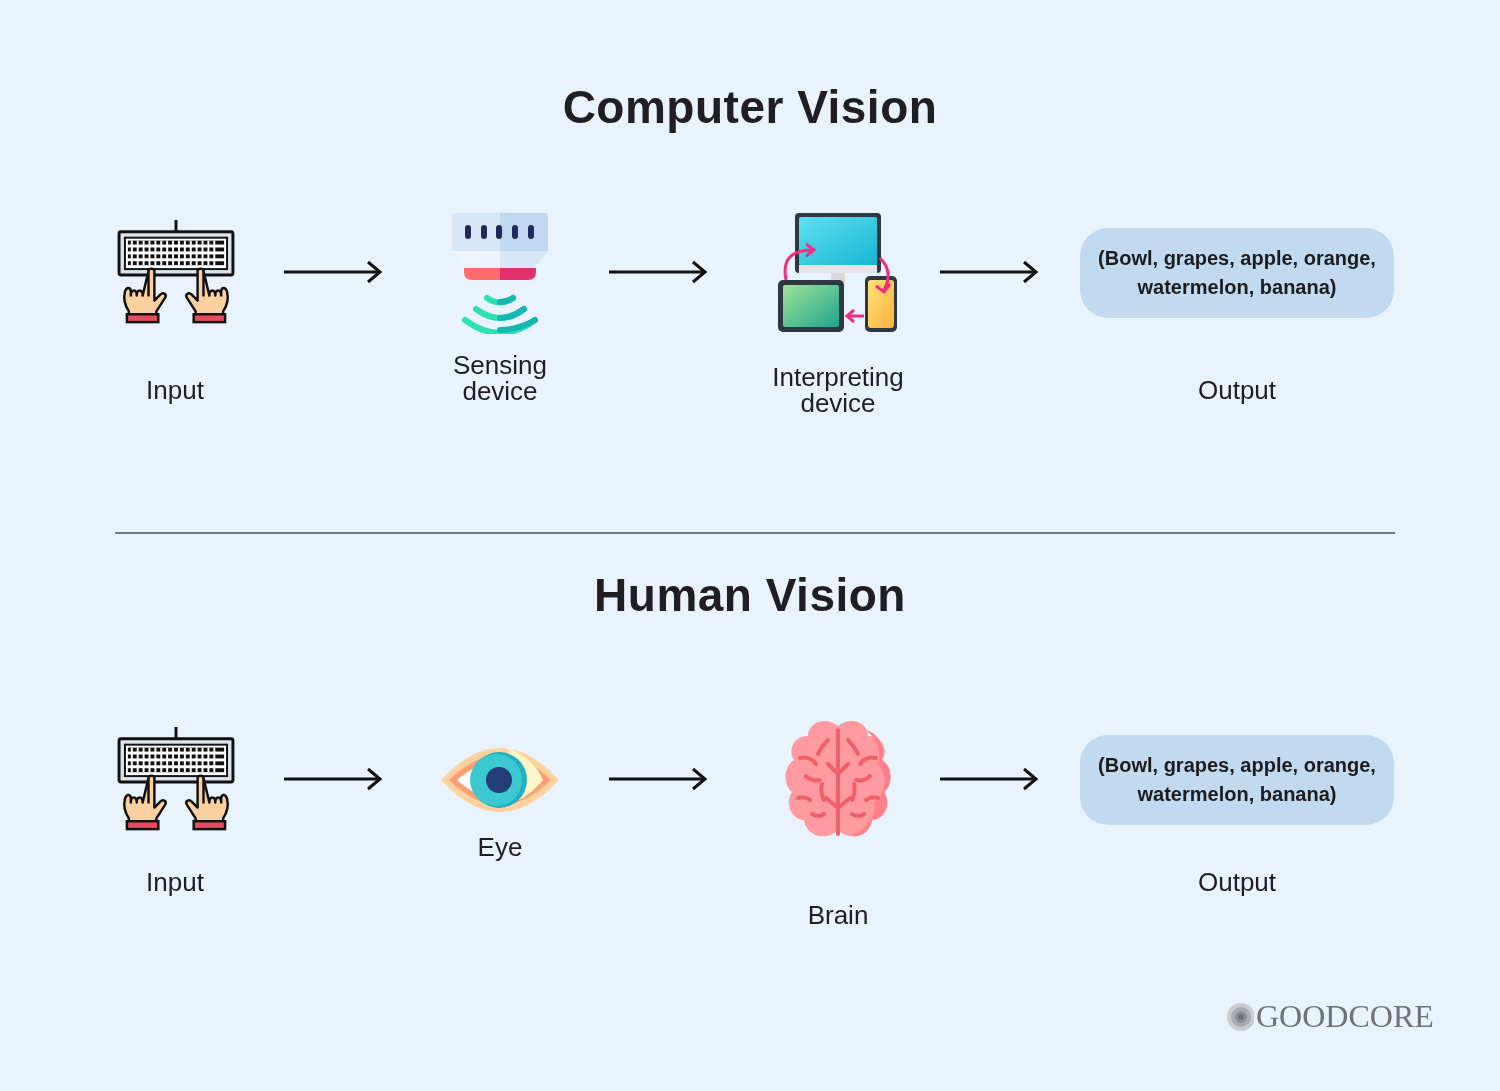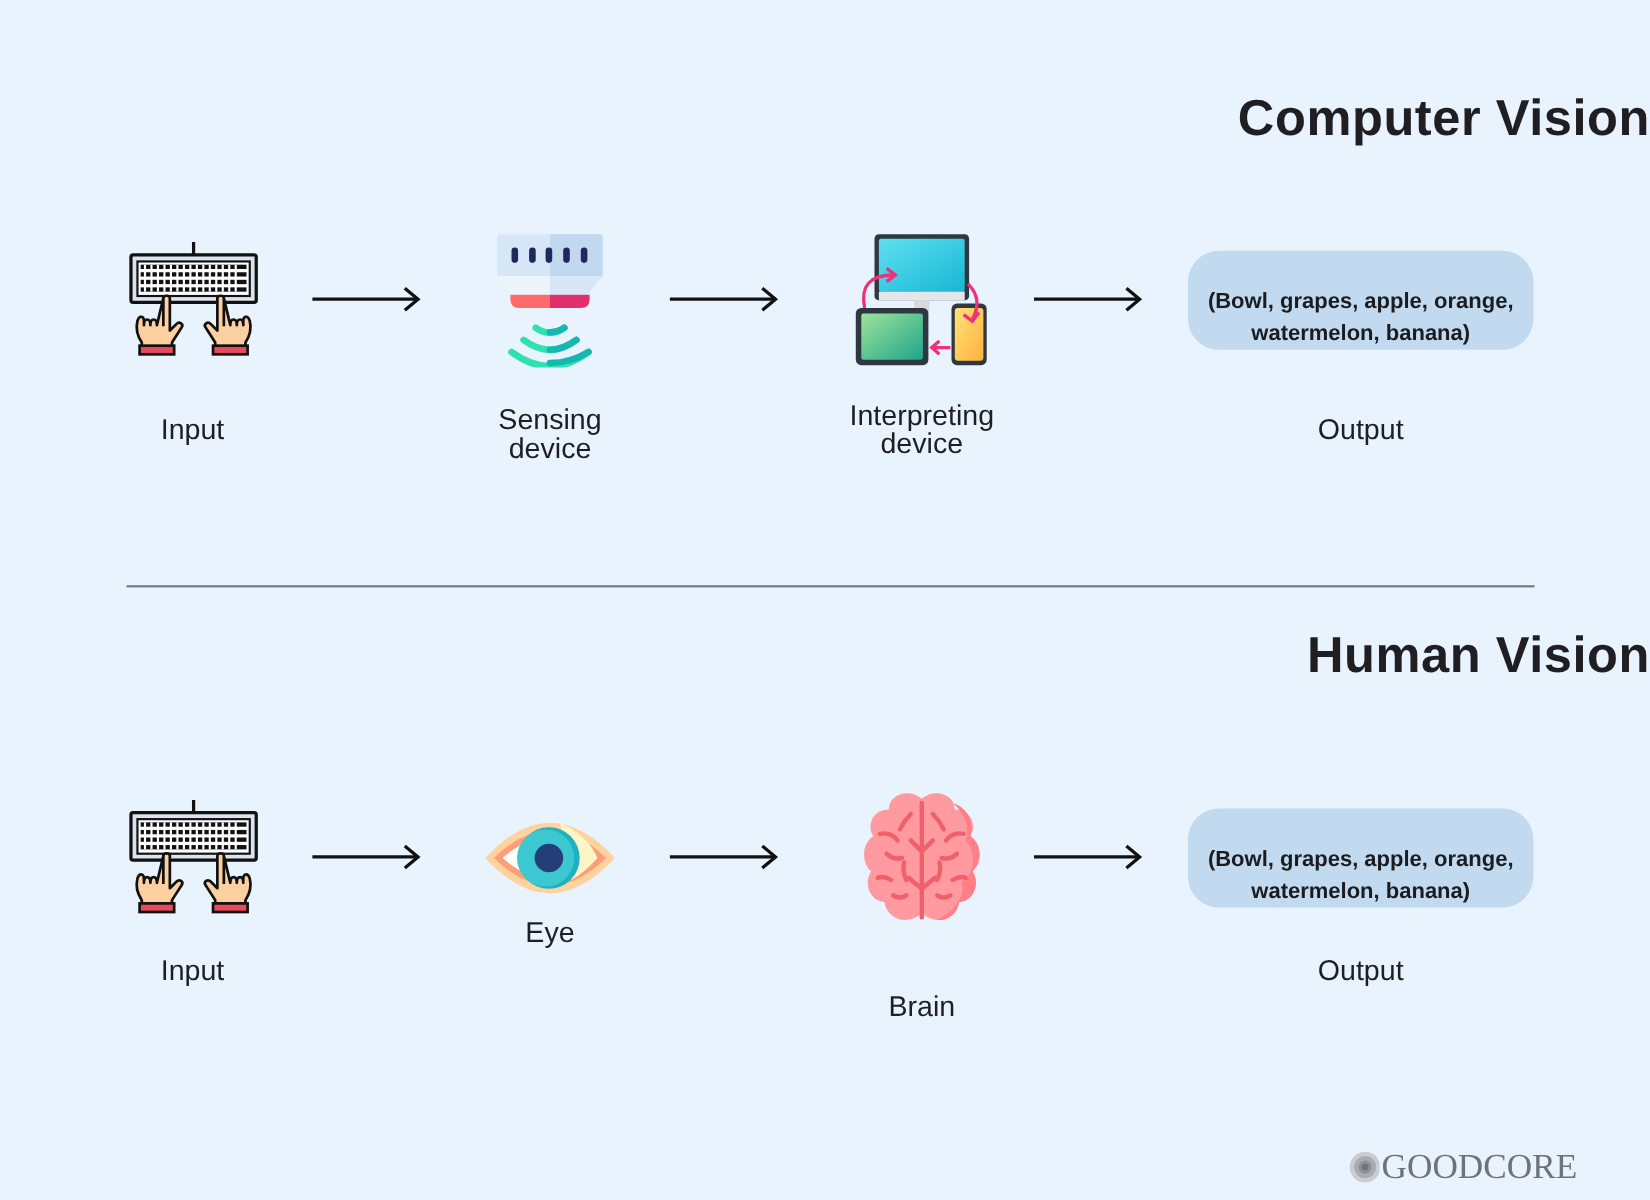--- a/index.html
+++ b/index.html
@@ -1,31 +1,31 @@
 <!DOCTYPE html>
 <html><head>
 <meta charset="utf-8">
 <style>
   html, body { margin: 0; padding: 0; }
   body {
     width: 1500px; height: 1091px; background: #e9f3fd; position: relative; overflow: hidden;
     font-family: "Liberation Sans", "DejaVu Sans", sans-serif; color: #1f1f23;
   }
-  .title { position: absolute; left: 0; width: 1500px; text-align: right; font-weight: 700; font-size: 46px; letter-spacing: 0.5px; }
+  .title { position: absolute; left: 0; width: 1500px; text-align: center; font-weight: 700; font-size: 46px; letter-spacing: 0.5px; }
   .label { position: absolute; text-align: center; font-weight: 400; font-size: 26px; line-height: 26px; width: 240px; }
   .icon { position: absolute; }
   .arrow { position: absolute; width: 104px; height: 24px; }
   .divider { position: absolute; left: 115px; top: 532px; width: 1280px; height: 2px; background: #6e7b85; }
   .pill {
     position: absolute; width: 314px; height: 90px; background: #c1daf0; border-radius: 28px;
-    display: flex; align-items: flex-end; justify-content: center; text-align: center;
+    display: flex; align-items: center; justify-content: center; text-align: center;
     font-weight: 700; font-size: 20px; line-height: 29px; color: #1c1c1f;
   }
   .pill span { display: block; }
-  .logo { position: absolute; left: 1226px; top: 998px; display: flex; align-items: center; margin-top: 44px; }
+  .logo { position: absolute; left: 1226px; top: 998px; display: flex; align-items: center; }
   .logo-text { font-family: "Liberation Serif", "DejaVu Serif", serif; font-size: 32px; color: #6f7378; letter-spacing: 0px; margin-left: 2px; }
 </style>
 </head>
 <body>
 
 <svg width="0" height="0" style="position:absolute">
   <defs>
     <symbol id="kb" viewBox="0 0 120 110">
       <line x1="60" y1="0" x2="60" y2="12" stroke="#111" stroke-width="3"></line>
       <rect x="2" y="12" width="116" height="44" rx="2" fill="#dbe3ee" stroke="#111" stroke-width="3"></rect>
@@ -90,21 +90,21 @@
       <rect x="31" y="13" width="6" height="14" rx="3"></rect>
     <rect x="46" y="13" width="6" height="14" rx="3"></rect>
       <rect x="62" y="13" width="6" height="14" rx="3"></rect>
     <rect x="78" y="13" width="6" height="14" rx="3"></rect>
   </g>
   <path d="M37 86 q13 9 26 0" fill="none" stroke="#2fe0b0" stroke-width="6" stroke-linecap="round"></path>
   <path d="M26 97 q24 18 48 0" fill="none" stroke="#2fe0b0" stroke-width="6" stroke-linecap="round"></path>
   <path d="M15 108 q35 26 70 0" fill="none" stroke="#2fe0b0" stroke-width="6" stroke-linecap="round"></path>
   <path d="M50 90 q7 0 13 -4 M50 106 q12 0 24 -9 M50 118 q18 0 35 -10" fill="none" stroke="#14b8b0" stroke-width="6" stroke-linecap="round"></path>
 </svg>
-<div class="label" style="left:380px;top:368px">
+<div class="label" style="left:380px;top:352px">
   <div>Sensing</div>
   <div>device</div>
 </div>
 
 <svg class="arrow" style="left:607px;top:260px">
     <use href="#arr"></use>
   </svg>
 
 <svg class="icon" style="left:776px;top:210px" width="126" height="124" viewBox="0 0 126 124">
   <defs>

